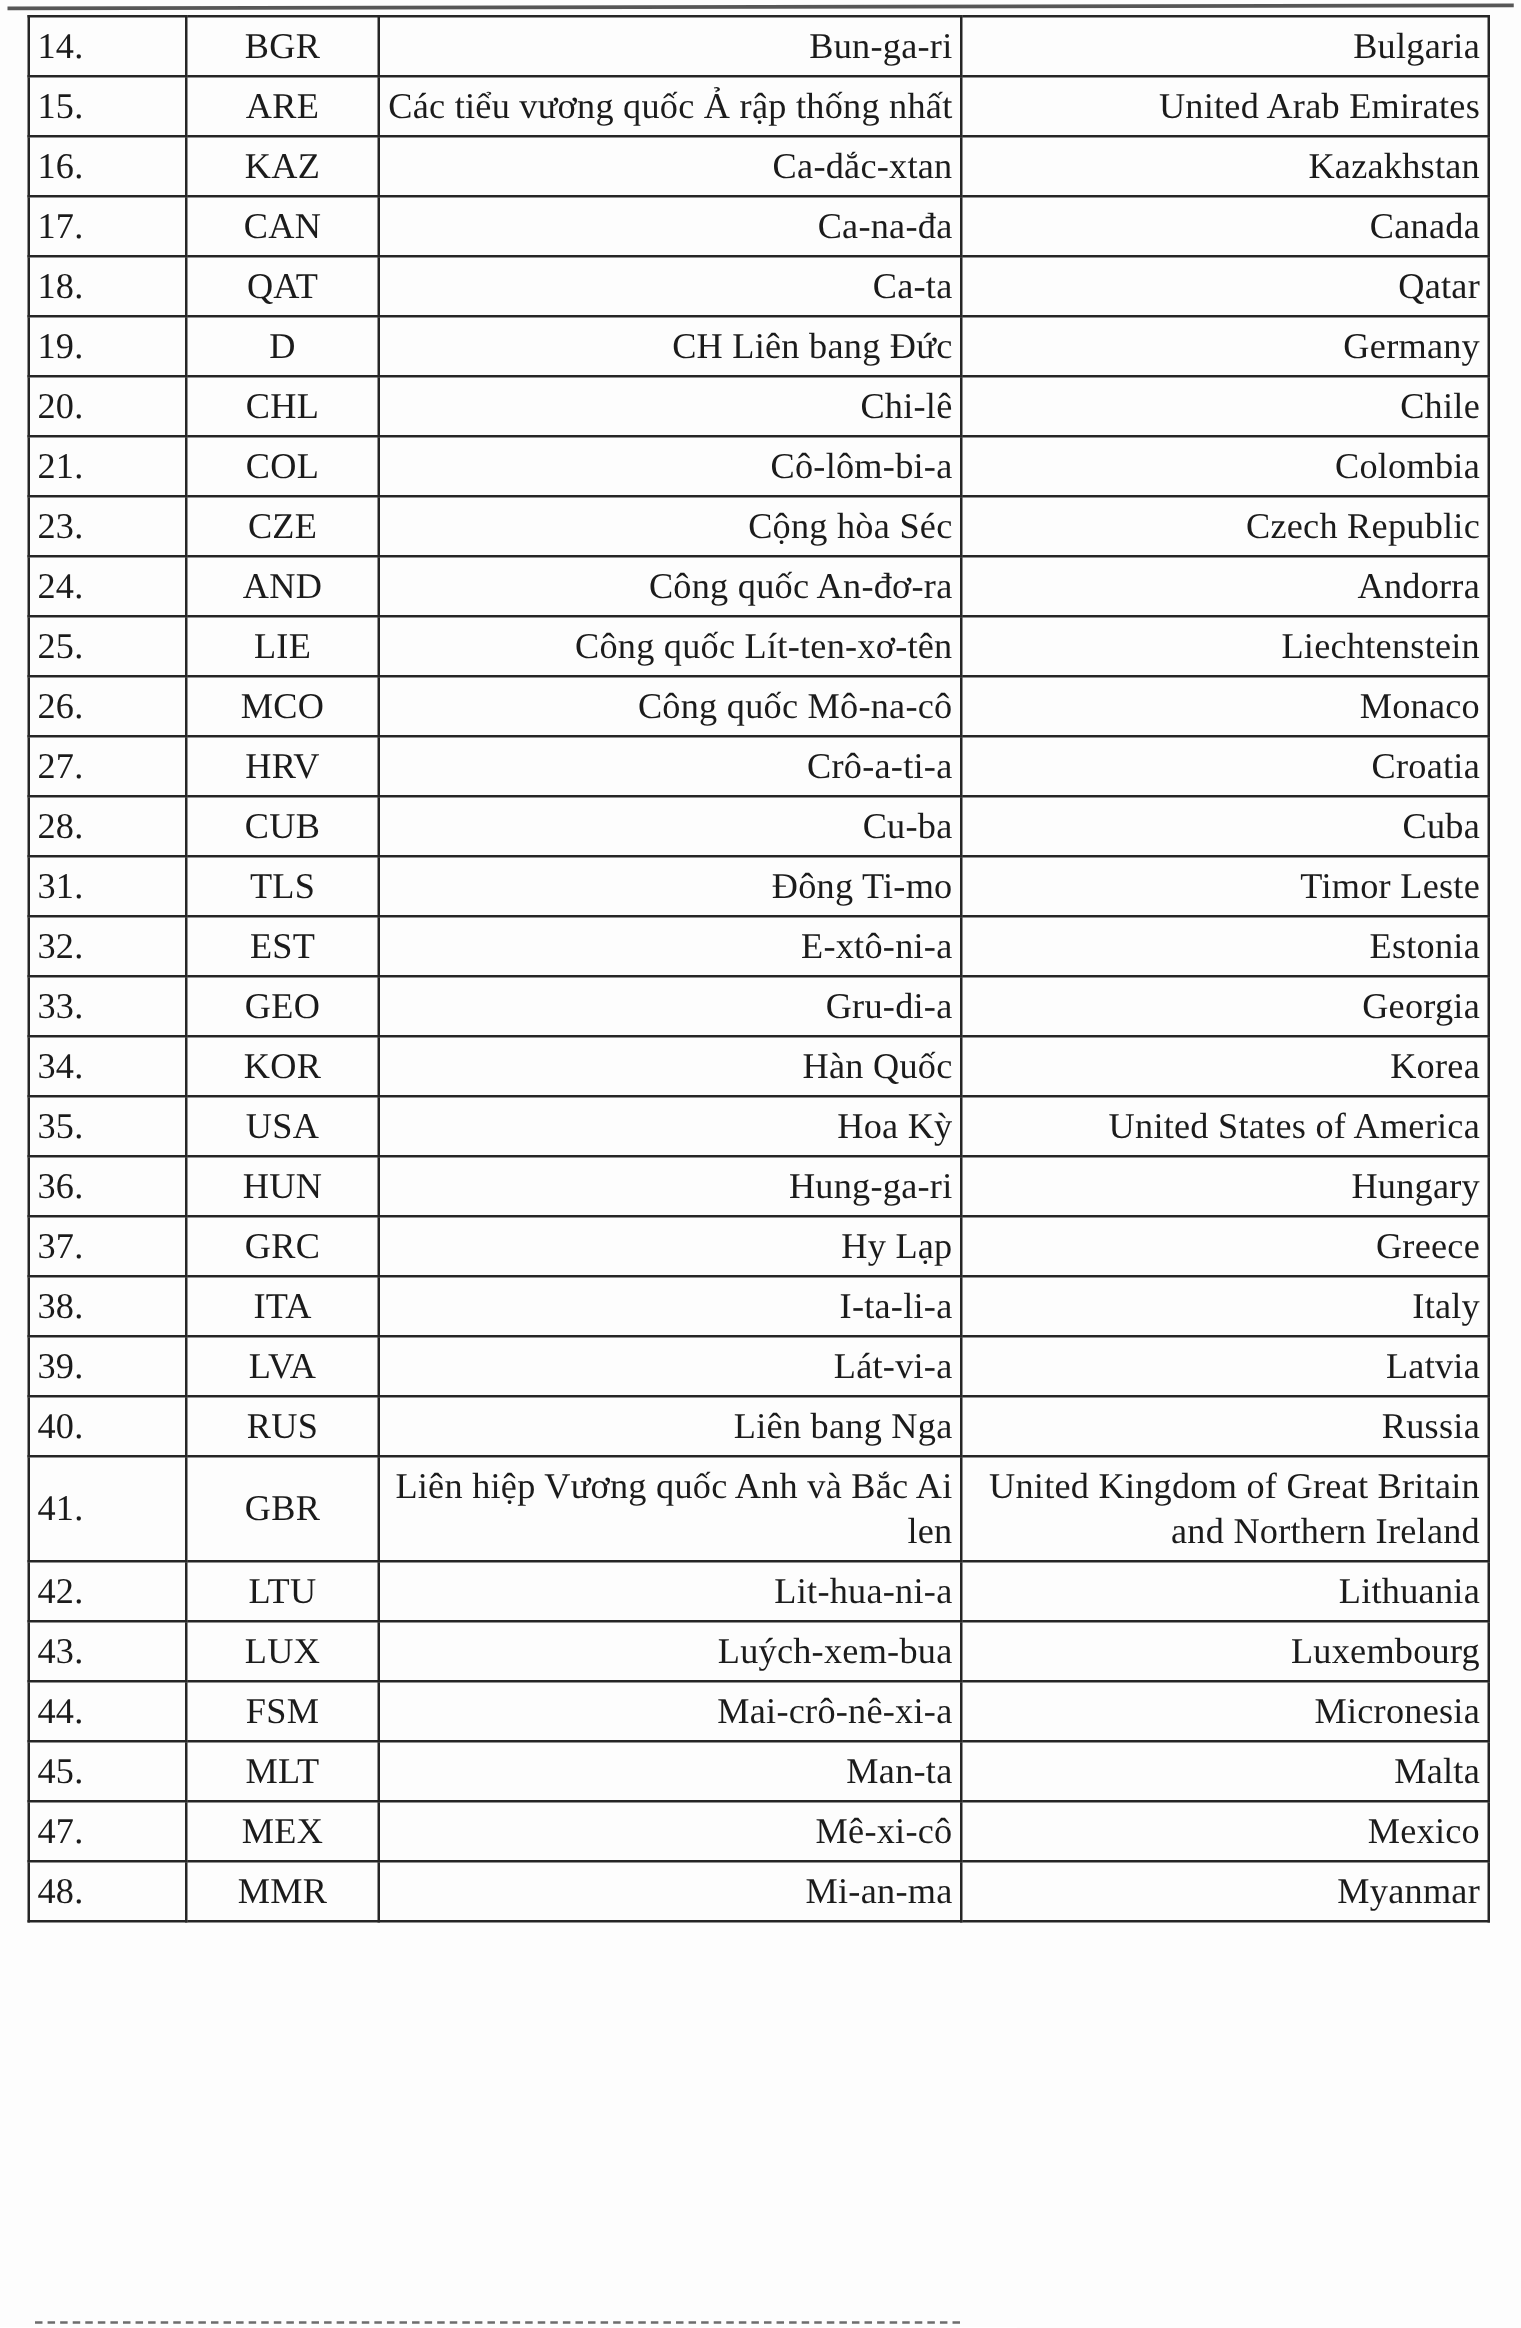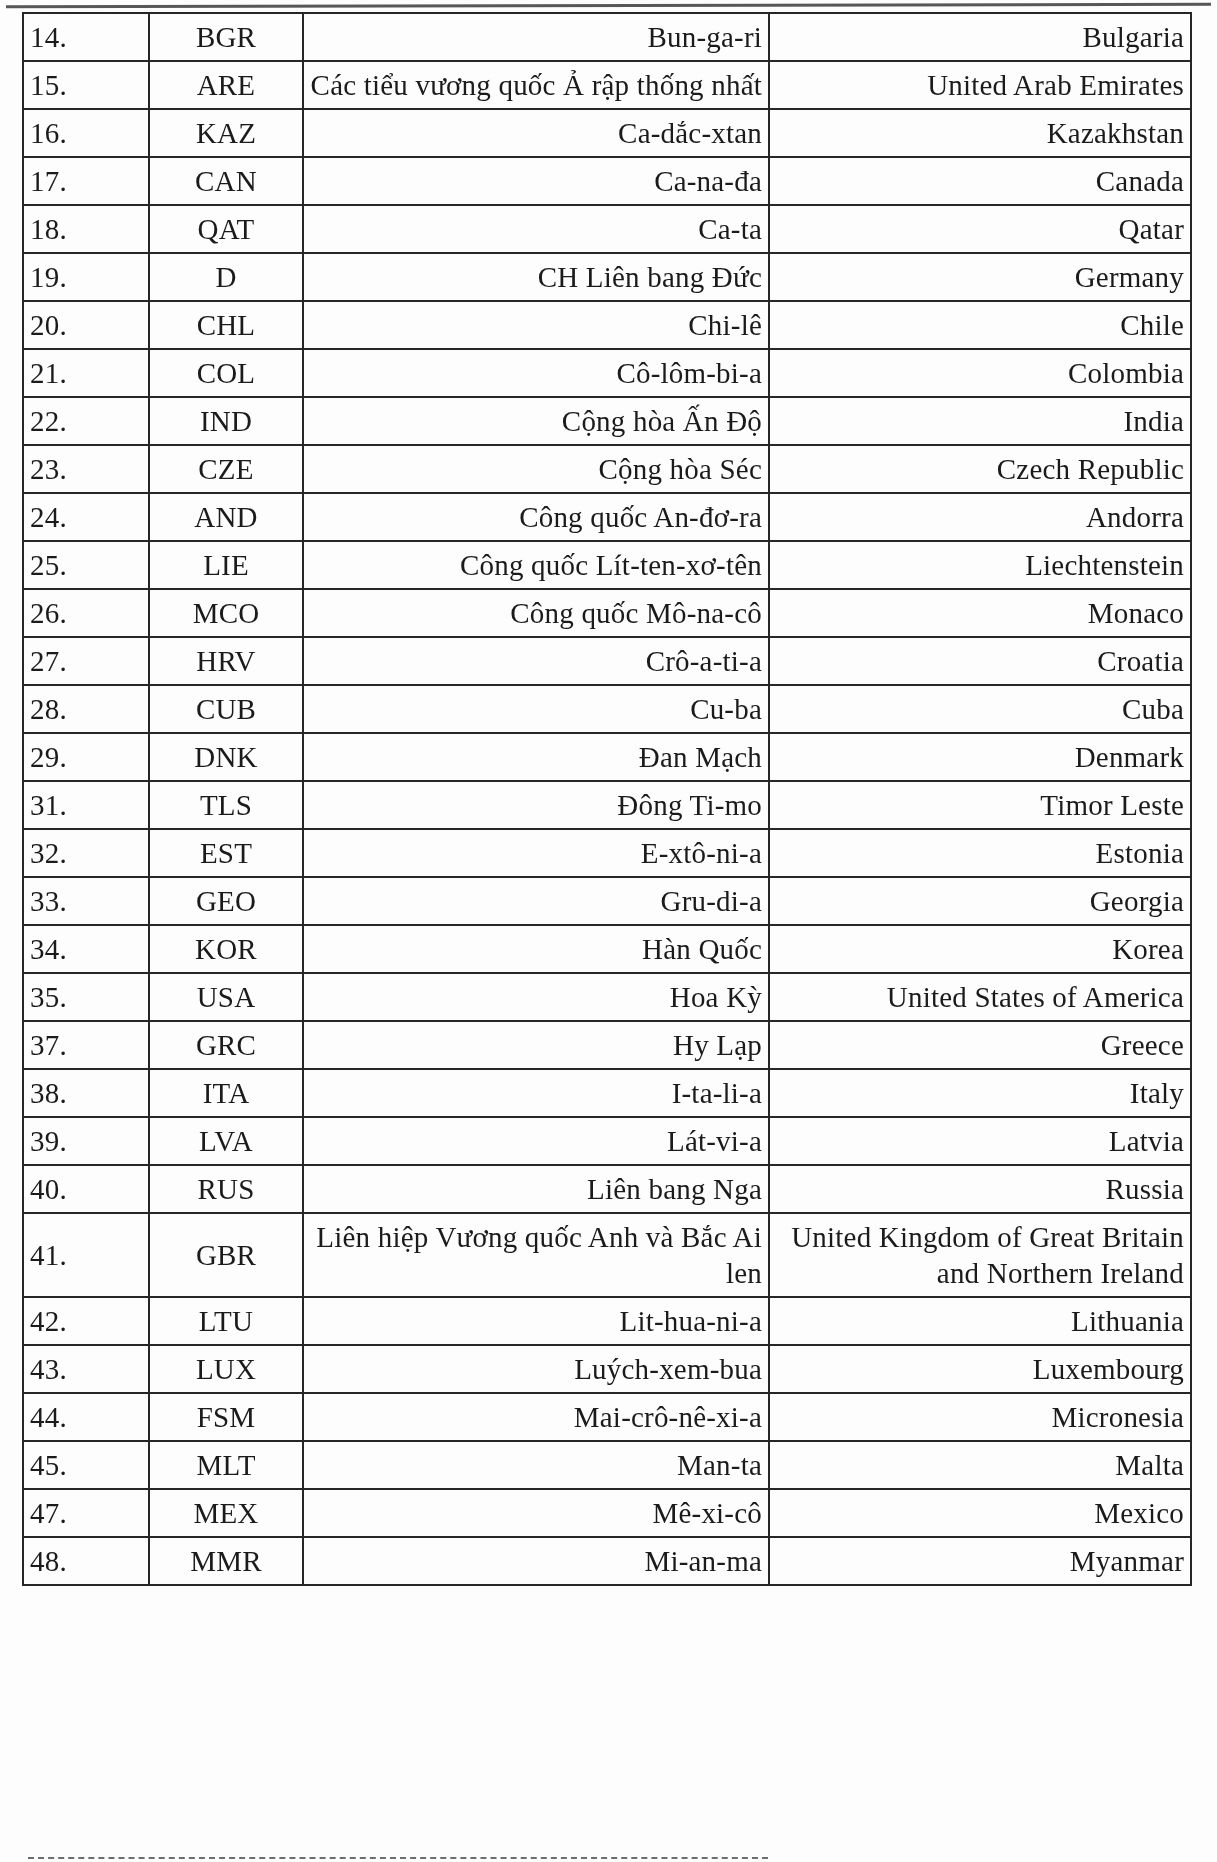--- a/index.html
+++ b/index.html
@@ -128,26 +128,20 @@
     <td class="cell-vi">Chi-lê</td>
     <td class="cell-en">Chile</td>
   </tr>
         <tr>
     <td class="cell-no">21.</td>
     <td class="cell-code">COL</td>
     <td class="cell-vi">Cô-lôm-bi-a</td>
     <td class="cell-en">Colombia</td>
   </tr>
         <tr>
-    <td class="cell-no">22.</td>
-    <td class="cell-code">IND</td>
-    <td class="cell-vi">Cộng hòa Ấn Độ</td>
-    <td class="cell-en">India</td>
-  </tr>
-        <tr>
     <td class="cell-no">23.</td>
     <td class="cell-code">CZE</td>
     <td class="cell-vi">Cộng hòa Séc</td>
     <td class="cell-en">Czech Republic</td>
   </tr>
         <tr>
     <td class="cell-no">24.</td>
     <td class="cell-code">AND</td>
     <td class="cell-vi">Công quốc An-đơ-ra</td>
     <td class="cell-en">Andorra</td>
@@ -170,26 +164,20 @@
     <td class="cell-vi">Crô-a-ti-a</td>
     <td class="cell-en">Croatia</td>
   </tr>
         <tr>
     <td class="cell-no">28.</td>
     <td class="cell-code">CUB</td>
     <td class="cell-vi">Cu-ba</td>
     <td class="cell-en">Cuba</td>
   </tr>
         <tr>
-    <td class="cell-no">29.</td>
-    <td class="cell-code">DNK</td>
-    <td class="cell-vi">Đan Mạch</td>
-    <td class="cell-en">Denmark</td>
-  </tr>
-        <tr>
     <td class="cell-no">31.</td>
     <td class="cell-code">TLS</td>
     <td class="cell-vi">Đông Ti-mo</td>
     <td class="cell-en">Timor Leste</td>
   </tr>
         <tr>
     <td class="cell-no">32.</td>
     <td class="cell-code">EST</td>
     <td class="cell-vi">E-xtô-ni-a</td>
     <td class="cell-en">Estonia</td>
@@ -206,20 +194,26 @@
     <td class="cell-vi">Hàn Quốc</td>
     <td class="cell-en">Korea</td>
   </tr>
         <tr>
     <td class="cell-no">35.</td>
     <td class="cell-code">USA</td>
     <td class="cell-vi">Hoa Kỳ</td>
     <td class="cell-en">United States of America</td>
   </tr>
         <tr>
+    <td class="cell-no">36.</td>
+    <td class="cell-code">HUN</td>
+    <td class="cell-vi">Hung-ga-ri</td>
+    <td class="cell-en">Hungary</td>
+  </tr>
+        <tr>
     <td class="cell-no">37.</td>
     <td class="cell-code">GRC</td>
     <td class="cell-vi">Hy Lạp</td>
     <td class="cell-en">Greece</td>
   </tr>
         <tr>
     <td class="cell-no">38.</td>
     <td class="cell-code">ITA</td>
     <td class="cell-vi">I-ta-li-a</td>
     <td class="cell-en">Italy</td>

